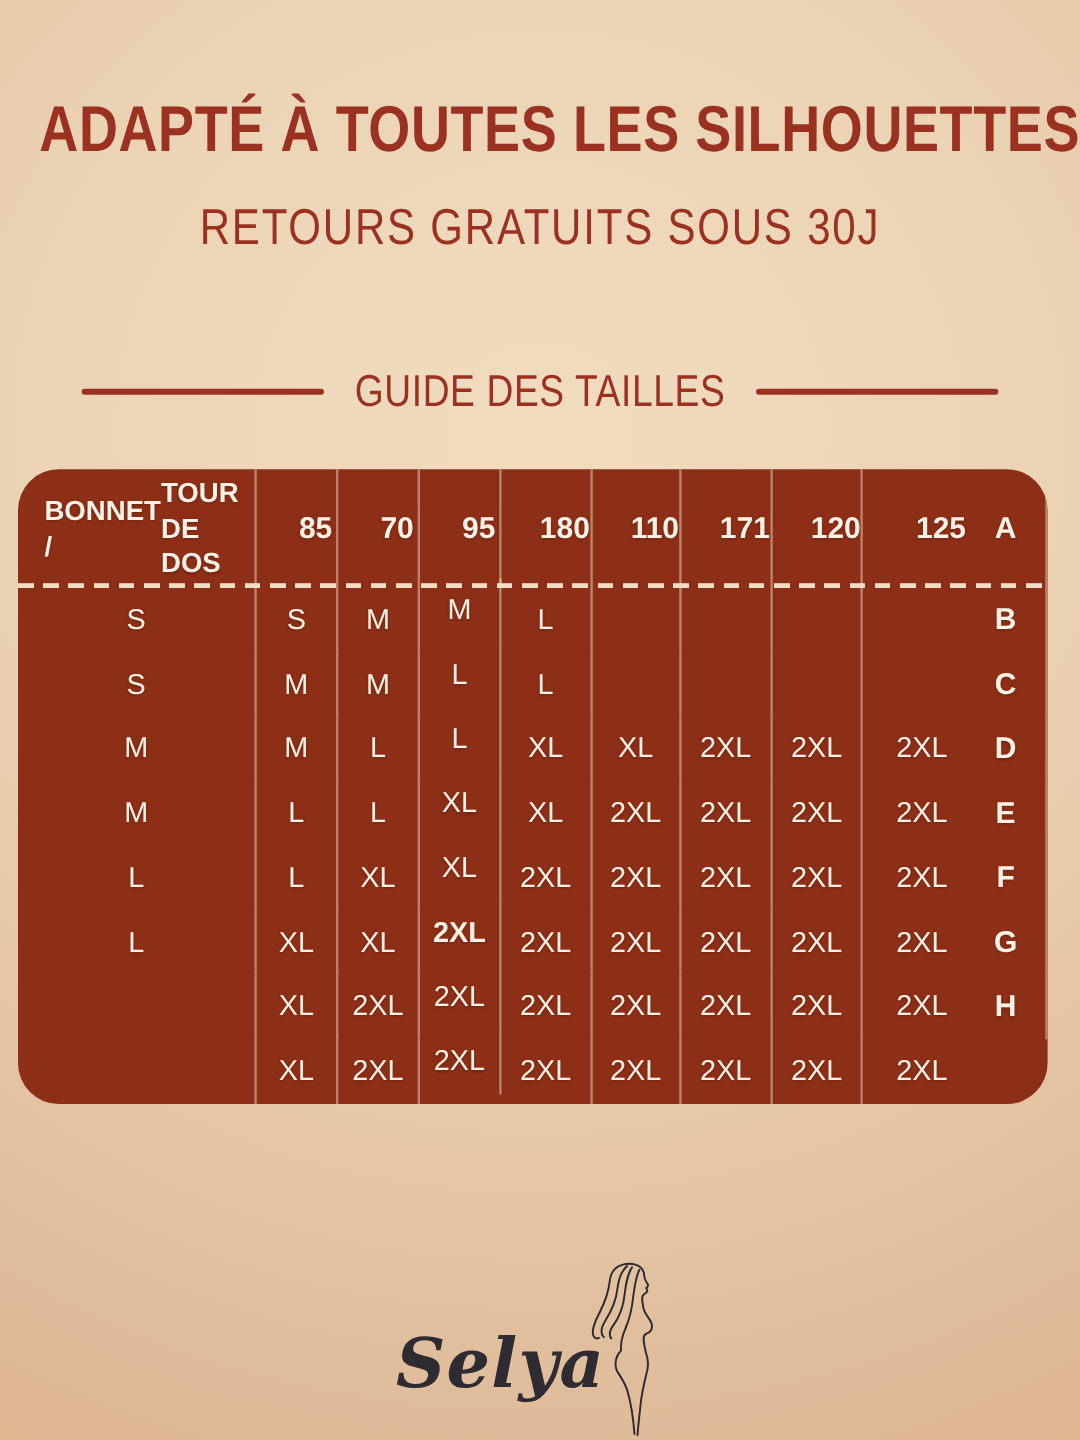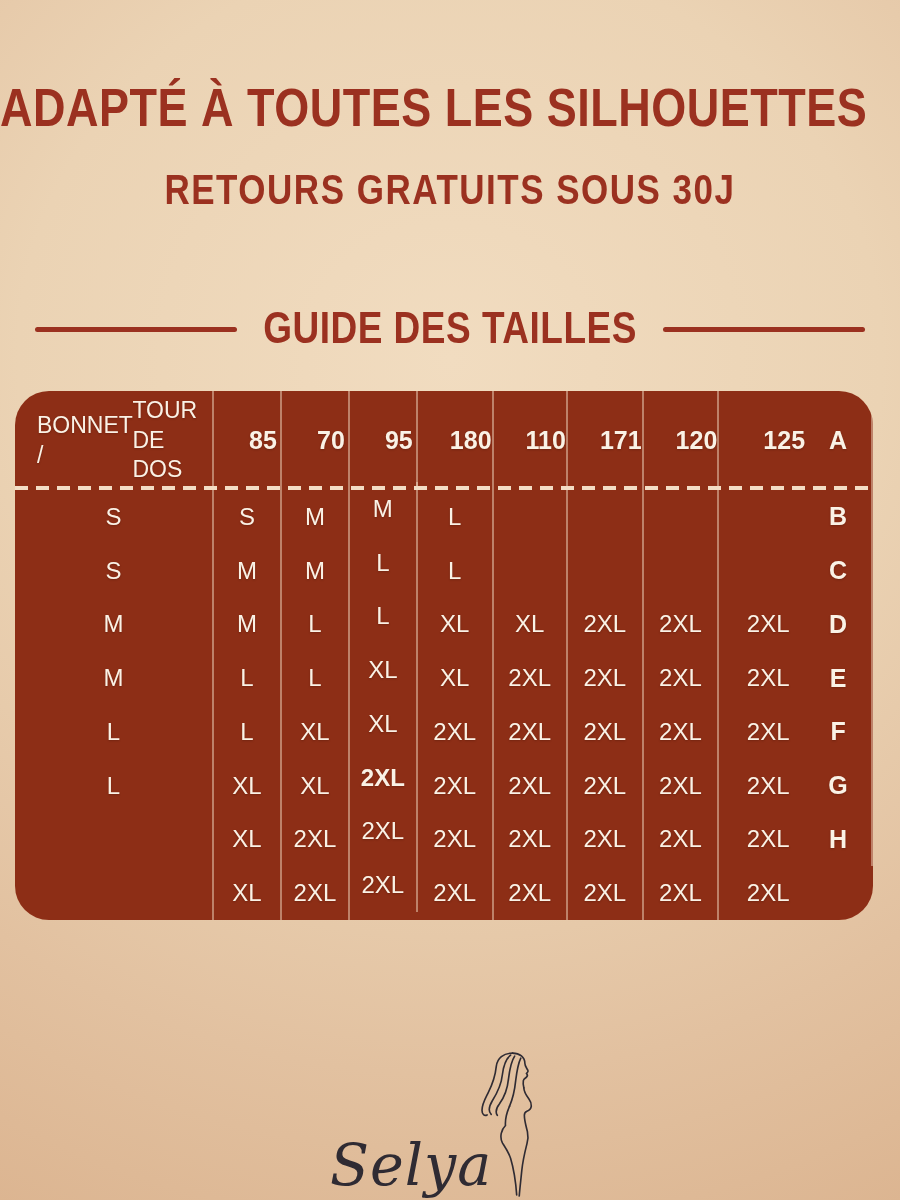--- a/index.html
+++ b/index.html
@@ -11,67 +11,67 @@
   }
   *{margin:0;padding:0;box-sizing:border-box;}
   html,body{width:900px;}
   body{font-family:"Liberation Sans",sans-serif;}
   .canvas{
     position:relative;width:900px;height:1200px;overflow:hidden;
     background:radial-gradient(120% 85% at 50% 30%, #F1DCC0 0%, #EBD3B4 40%, #E2C1A0 70%, #DAB18C 100%);
   }
   .stretch{display:inline-block;transform:scaleY(1.2);transform-origin:center;}
   .main-title{
-    position:absolute;top:82px;left:0;width:100%;text-align:left;
+    position:absolute;top:82px;left:0;width:100%;text-align:right;
     color:var(--accent);font-weight:bold;font-size:45px;letter-spacing:.5px;white-space:nowrap;
   }
   .subtitle{
     position:absolute;top:170px;left:0;width:100%;text-align:center;
-    color:var(--accent);font-weight:bold;font-size:35px;letter-spacing:1.5px;white-space:nowrap;
+    color:var(--accent);font-weight:normal;font-size:35px;letter-spacing:1.5px;white-space:nowrap;
   }
   .guide-row{
     position:absolute;top:308px;left:0;width:100%;
     display:flex;align-items:center;justify-content:center;gap:26px;
   }
   .guide-heading{
-    color:var(--accent);font-weight:bold;font-size:37px;letter-spacing:.5px;white-space:nowrap;
+    color:var(--accent);font-weight:normal;font-size:31px;letter-spacing:.5px;white-space:nowrap;
   }
   .rule{width:202px;height:5px;background:var(--accent);border-radius:3px;}
   
   .size-table{
     position:absolute;left:15px;top:391px;width:858px;height:529px;
     background:var(--table-bg);border-radius:34px;overflow:hidden;
     display:grid;grid-template-columns:199px repeat(9,1fr);
     grid-template-rows:99px repeat(8,1fr);
   }
   .cell{
     display:flex;align-items:center;justify-content:center;
     color:var(--table-text);border-right:2px solid rgba(240,214,190,.5);
     text-shadow:0 1px 2px rgba(40,10,4,.25);
   }
   .cell.last-col{border-right:none;padding-left:12px;}
-  .corner-cell{justify-content:flex-start;padding-left:22px;font-weight:normal;font-size:23px;line-height:1.3;text-align:left;}
+  .corner-cell{justify-content:flex-start;padding-left:22px;font-weight:bold;font-size:23px;line-height:1.3;text-align:left;}
   .head-cell{font-weight:bold;font-size:25px;margin-left:32px;}
   .cup-cell{font-weight:bold;font-size:25px;}
   .val-cell{font-weight:normal;font-size:24px;}
   .val-cell.raised{transform:translateY(-8px);}
   .val-cell.bold{font-weight:bold;}
   .dashed-divider{
     position:absolute;left:15px;top:486px;width:858px;height:4px;z-index:3;
     background:repeating-linear-gradient(90deg,var(--cream) 0 13px,transparent 13px 21px);
   }
   
   .logo-group{
     position:absolute;left:330px;top:1046px;height:152px;
     display:flex;align-items:flex-end;
   }
   .logo-text{
-    font-family:"DejaVu Serif",serif;font-style:italic;font-weight:normal;
+    font-family:"DejaVu Serif",serif;font-style:italic;font-weight:bold;
     font-size:57px;color:var(--ink);letter-spacing:1px;
-    margin-right:-14px;
+    margin-bottom:28px;margin-right:-14px;
   }
   .logo-figure{display:block;}
 </style>
 </head>
 <body>
 
 <div class="canvas">
 
   <div class="main-title">
     <span class="stretch">ADAPTÉ À TOUTES LES SILHOUETTES</span>

